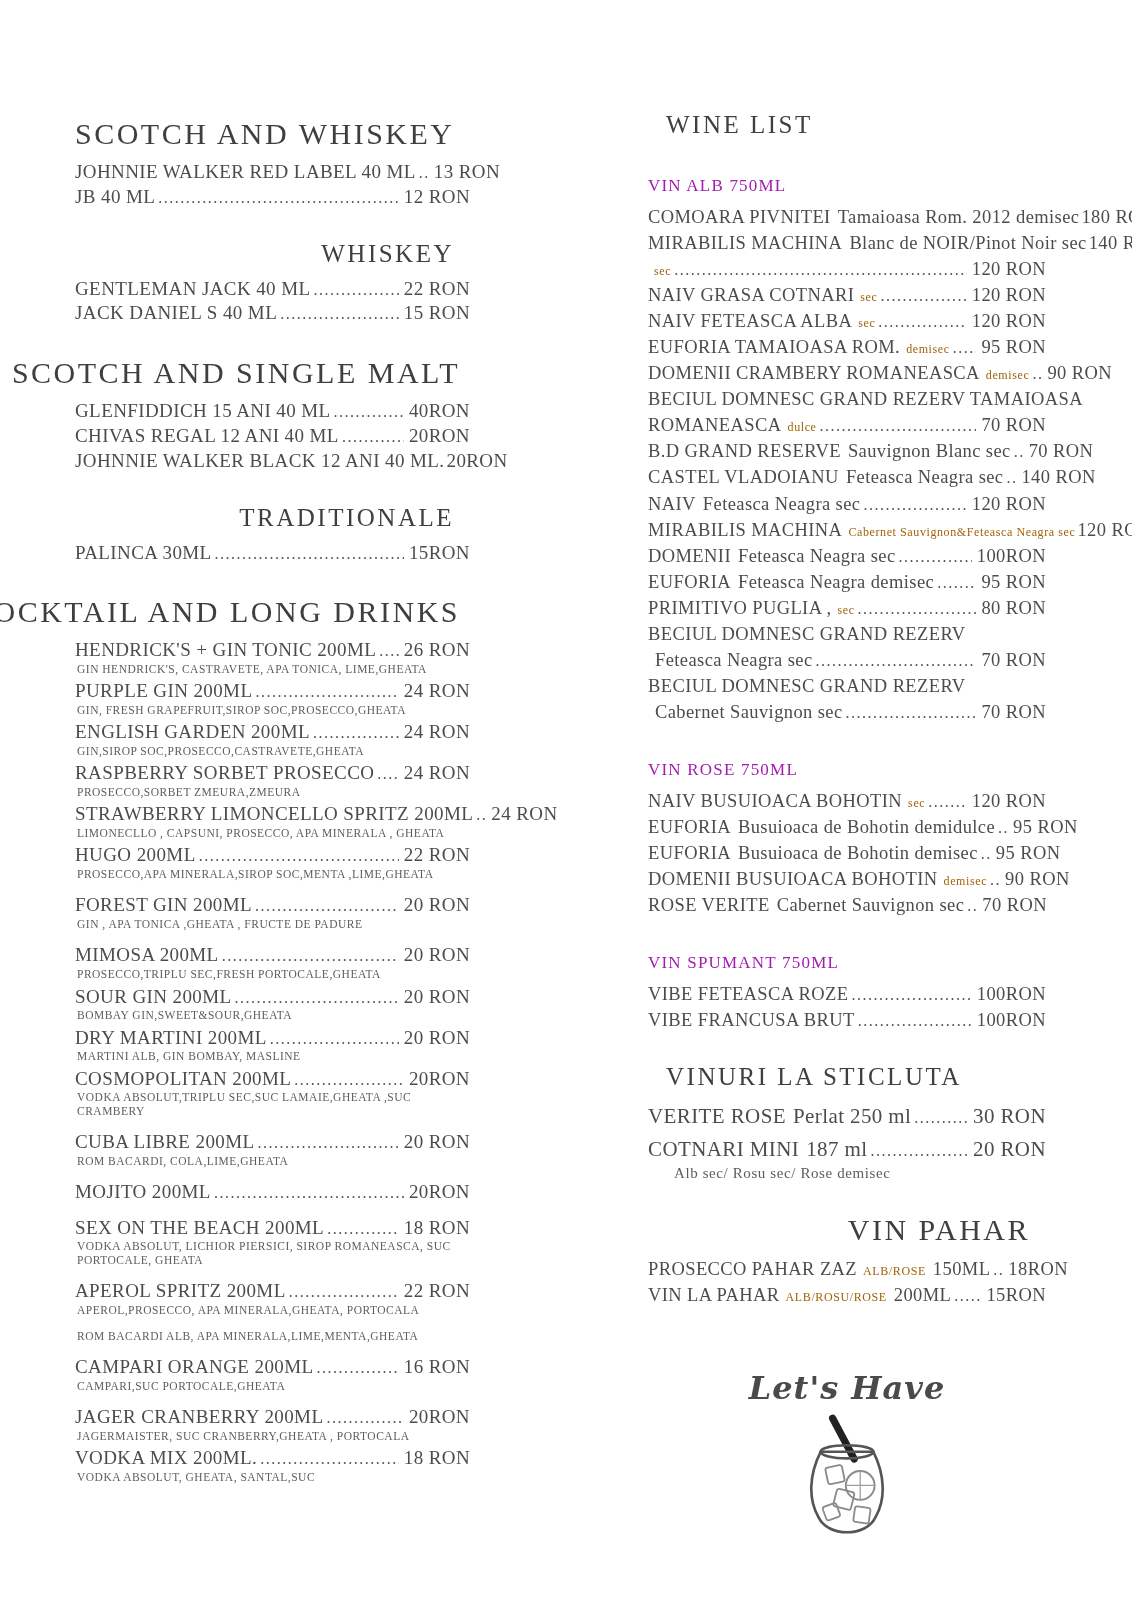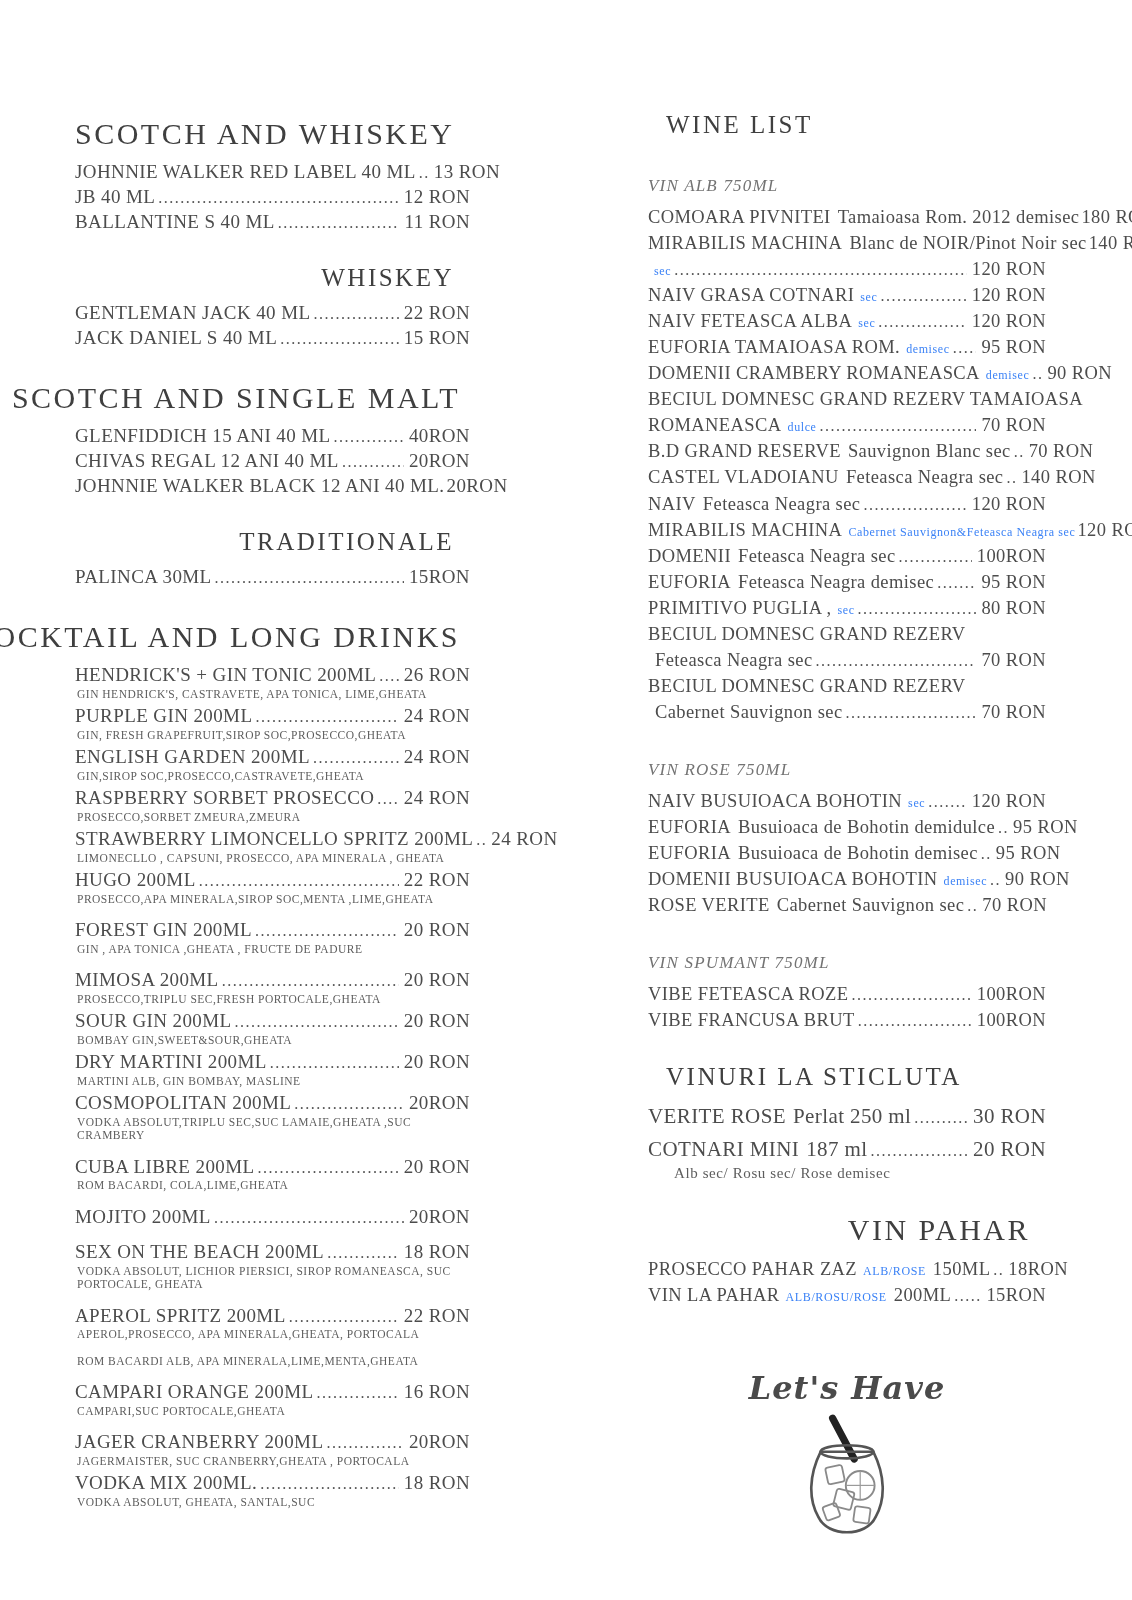--- a/index.html
+++ b/index.html
@@ -27,34 +27,34 @@
   .hbar { width:6px; background:#2e2e2e; }
   .sec-header.right .hbar { margin-left:10px; }
   .sec-header.left  .hbar { margin-right:12px; }
 
   
   .item { margin-bottom:2px; }
   .item.gap { margin-top:13px; }
   .row { display:flex; align-items:baseline; font-size:19px; color:#4c4c4c;
          letter-spacing:0.4px; line-height:1.2; }
   .row .name { white-space:nowrap; }
-  .row .small { font-size:12px; letter-spacing:0.6px; margin-left:6px; white-space:nowrap; color:#3b82f6; }
+  .row .small { font-size:12px; letter-spacing:0.6px; margin-left:6px; white-space:nowrap; color:#a16207; }
   .row .mid { margin-left:7px; white-space:nowrap; }
   .leader { flex:1 1 auto; overflow:hidden; white-space:nowrap; min-width:10px; margin:0 3px; }
   .leader::after {
     content:"......................................................................................................................";
     font-size:16px; letter-spacing:1.5px; color:#555;
   }
   .row .price { white-space:nowrap; margin-left:2px; }
   .sub { font-size:11.5px; color:#5d5d5d; letter-spacing:0.5px; line-height:1.15;
          margin:1px 0 4px 2px; }
 
   
   .col-right .row { font-size:18.5px; line-height:1.3; }
-  .group-label { font-size:17px; letter-spacing:1.2px; color:#737373; margin:36px 0 9px 0;font-style:italic; }
+  .group-label { font-size:17px; letter-spacing:1.2px; color:#a21caf; margin:36px 0 9px 0; }
   .menu-section .group-label:first-of-type { margin-top:12px; }
   .big-items .row { font-size:21px; line-height:1.45; }
   .big-items .sub { font-size:15px; letter-spacing:0.6px; margin-left:26px; }
 
   
   .logo { margin-top:62px; text-align:center; color:#4a4a4a; }
   .logo .script { font-family:"DejaVu Serif", serif; font-style:italic; font-weight:700;
                   font-size:32px; letter-spacing:1px; }
   .logo svg { display:block; margin:6px auto 2px auto; }
 </style>
@@ -74,27 +74,20 @@
               <span class="name">JOHNNIE WALKER RED LABEL 40 ML</span>
               <span class="leader"></span>
               <span class="price">13 RON</span>
             </div>
           </div>
           <div class="item">
             <div class="row">
               <span class="name">JB 40 ML</span>
               <span class="leader"></span>
               <span class="price">12 RON</span>
-            </div>
-          </div>
-          <div class="item">
-            <div class="row">
-              <span class="name">BALLANTINE S 40 ML</span>
-              <span class="leader"></span>
-              <span class="price">11 RON</span>
             </div>
           </div>
         </div>
       </section>
       <section class="menu-section size-md">
         <div class="sec-header right">
           <h2>WHISKEY</h2>
           <span class="hbar" style="background: rgb(46, 46, 46);"></span>
         </div>
         <div>

